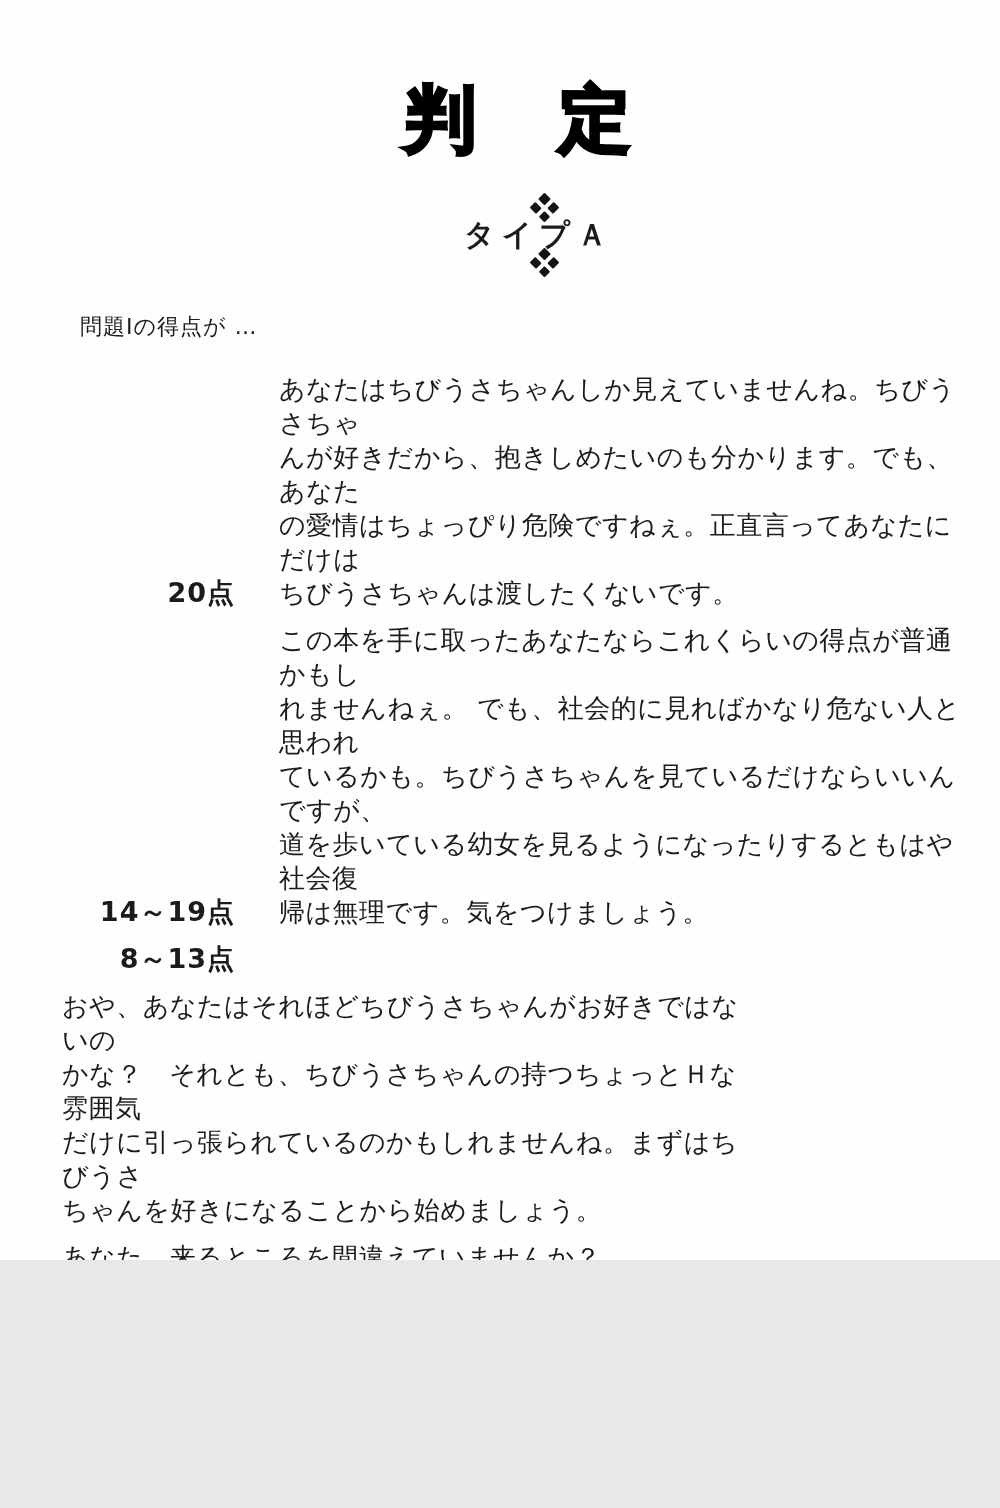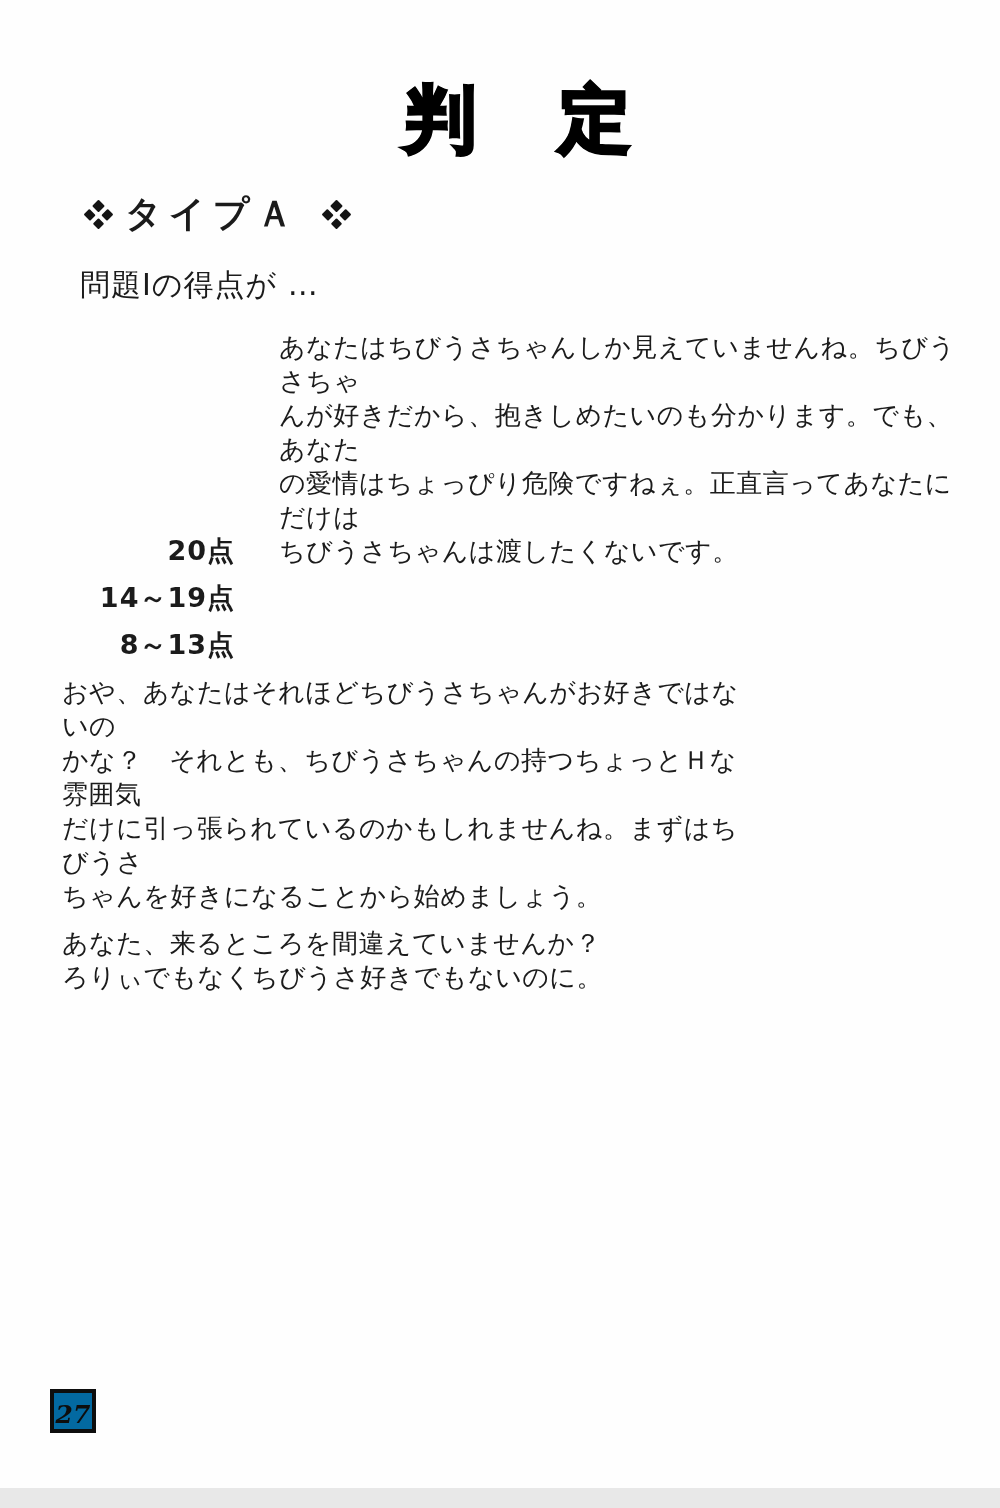--- a/index.html
+++ b/index.html
@@ -1,19 +1,19 @@
 <!DOCTYPE html>
 <html lang="ja"><head>
 <meta charset="utf-8">
 <style>
   html,body{margin:0;padding:0;}
   body{background:#e8e8e8;}
   .page{
     position:relative;
-    width:1000px;height:1488px;
+    width:1000px;height:1260px;
     margin:0 auto;
     background:#fefefe;
     color:#1b1b1b;
     font-family:"DejaVu Sans","Liberation Sans",sans-serif;
     overflow:hidden;
   }
   
   .title{
     margin:85px 0 0 404px;
     font-family:"DejaVu Serif","Liberation Serif",serif;
@@ -24,40 +24,41 @@
     white-space:nowrap;
     color:#000;
     -webkit-text-stroke:3.5px #000;
     text-shadow:1px 1px 0 #000,-1px -1px 0 #000,1px -1px 0 #000,-1px 1px 0 #000;
   }
   
   .section-heading{
     display:flex;
     align-items:center;
     margin:44px 0 0 88px;
-    font-size:36px;
+    font-size:30px;
     font-weight:bold;
     letter-spacing:7px;
     line-height:34px;
+    flex-direction:column;
   }
   .dcluster{
     width:21px;height:21px;
     transform:rotate(45deg);
     display:grid;
     grid-template-columns:1fr 1fr;
     grid-template-rows:1fr 1fr;
     gap:4px;
     flex:none;
   }
   .dcluster i{background:#141414;border-radius:1px;}
   .heading-text{margin:0 26px 0 16px;white-space:nowrap;}
   
   .subheading{
     margin:37px 0 0 80px;
-    font-size:30px;
+    font-size:22px;
     line-height:34px;
     letter-spacing:1px;
   }
   
   .entries{margin-top:28px;}
   .entry{
     display:flex;
     align-items:flex-end;
     margin:0 0 13px 50px;
     gap:32px;
@@ -128,20 +129,25 @@
     <div class="entries">
       <div class="entry">
         <div class="score">20点</div>
         <div class="desc">あなたはちびうさちゃんしか見えていませんね。ちびうさちゃ
 んが好きだから、抱きしめたいのも分かります。でも、あなた
 の愛情はちょっぴり危険ですねぇ。正直言ってあなたにだけは
 ちびうさちゃんは渡したくないです。</div>
       </div>
       <div class="entry">
         <div class="score">14～19点</div>
+        <div class="desc">この本を手に取ったあなたならこれくらいの得点が普通かもし
+れませんねぇ。 でも、社会的に見ればかなり危ない人と思われ
+ているかも。ちびうさちゃんを見ているだけならいいんですが、
+道を歩いている幼女を見るようになったりするともはや社会復
+帰は無理です。気をつけましょう。</div>
       </div>
       <div class="entry">
         <div class="score">8～13点</div>
       </div>
       <div class="entry">
         <div class="desc">おや、あなたはそれほどちびうさちゃんがお好きではないの
 かな？　それとも、ちびうさちゃんの持つちょっとＨな雰囲気
 だけに引っ張られているのかもしれませんね。まずはちびうさ
 ちゃんを好きになることから始めましょう。</div>
       </div>

